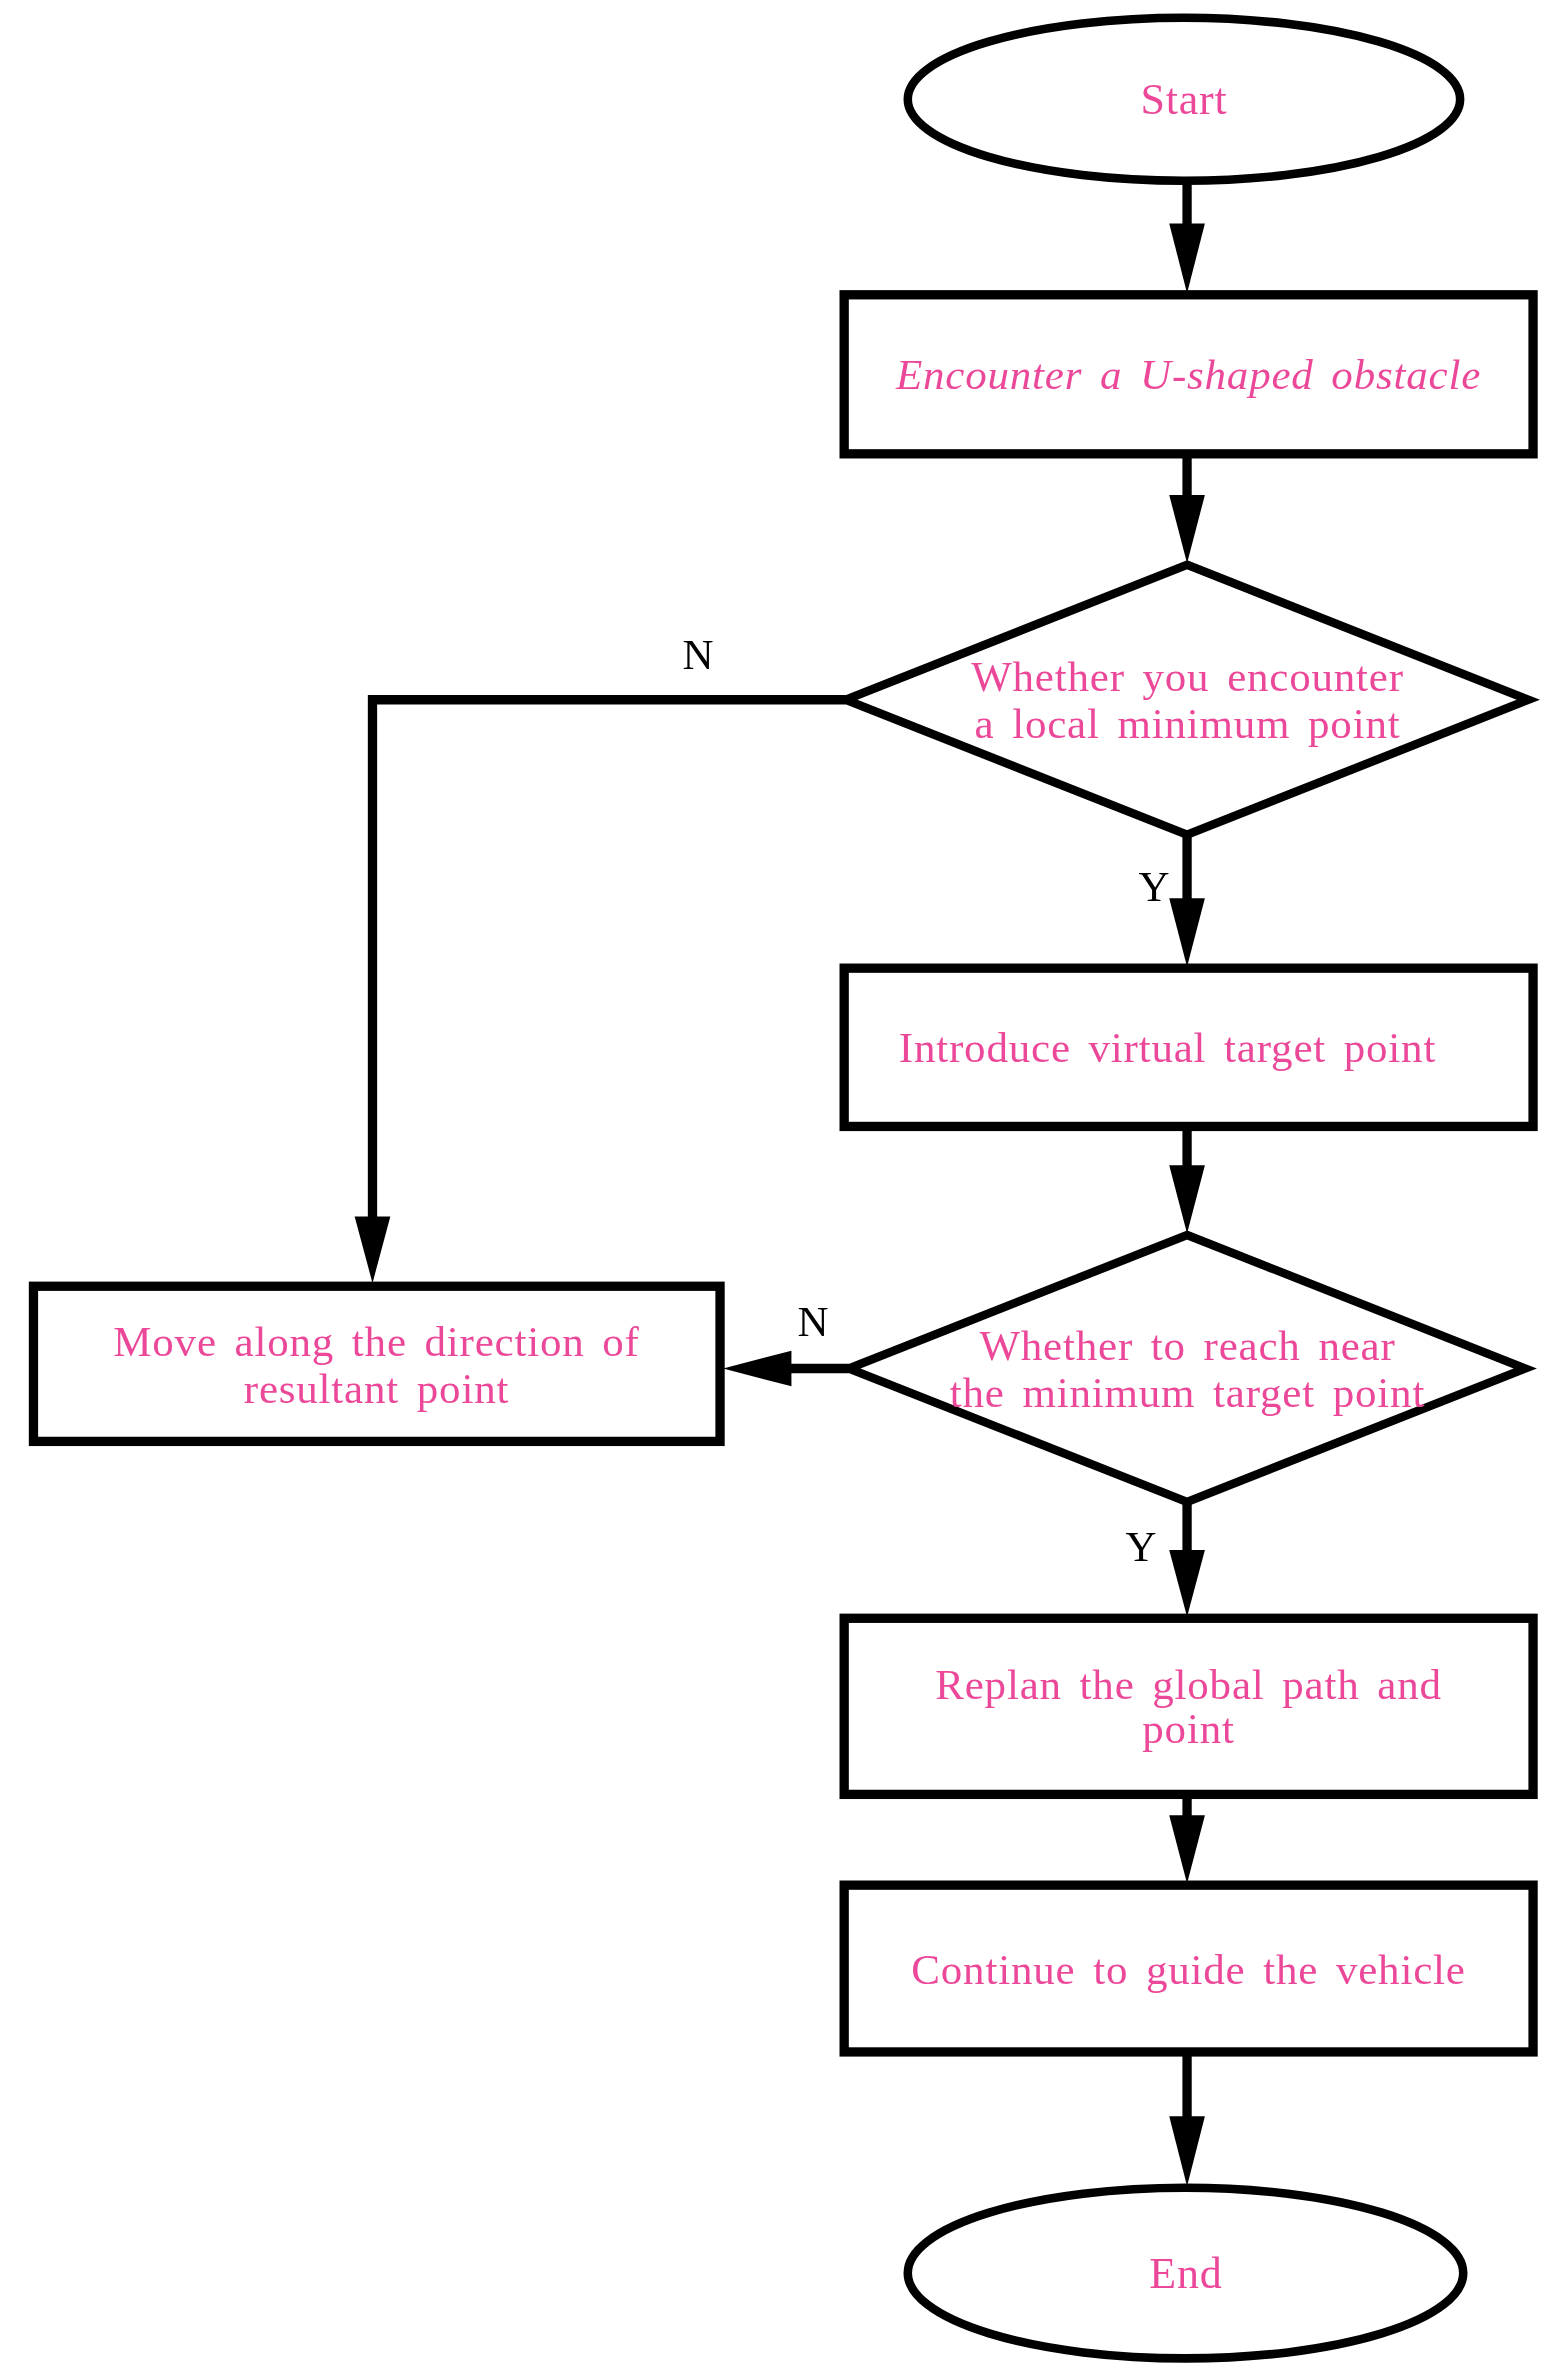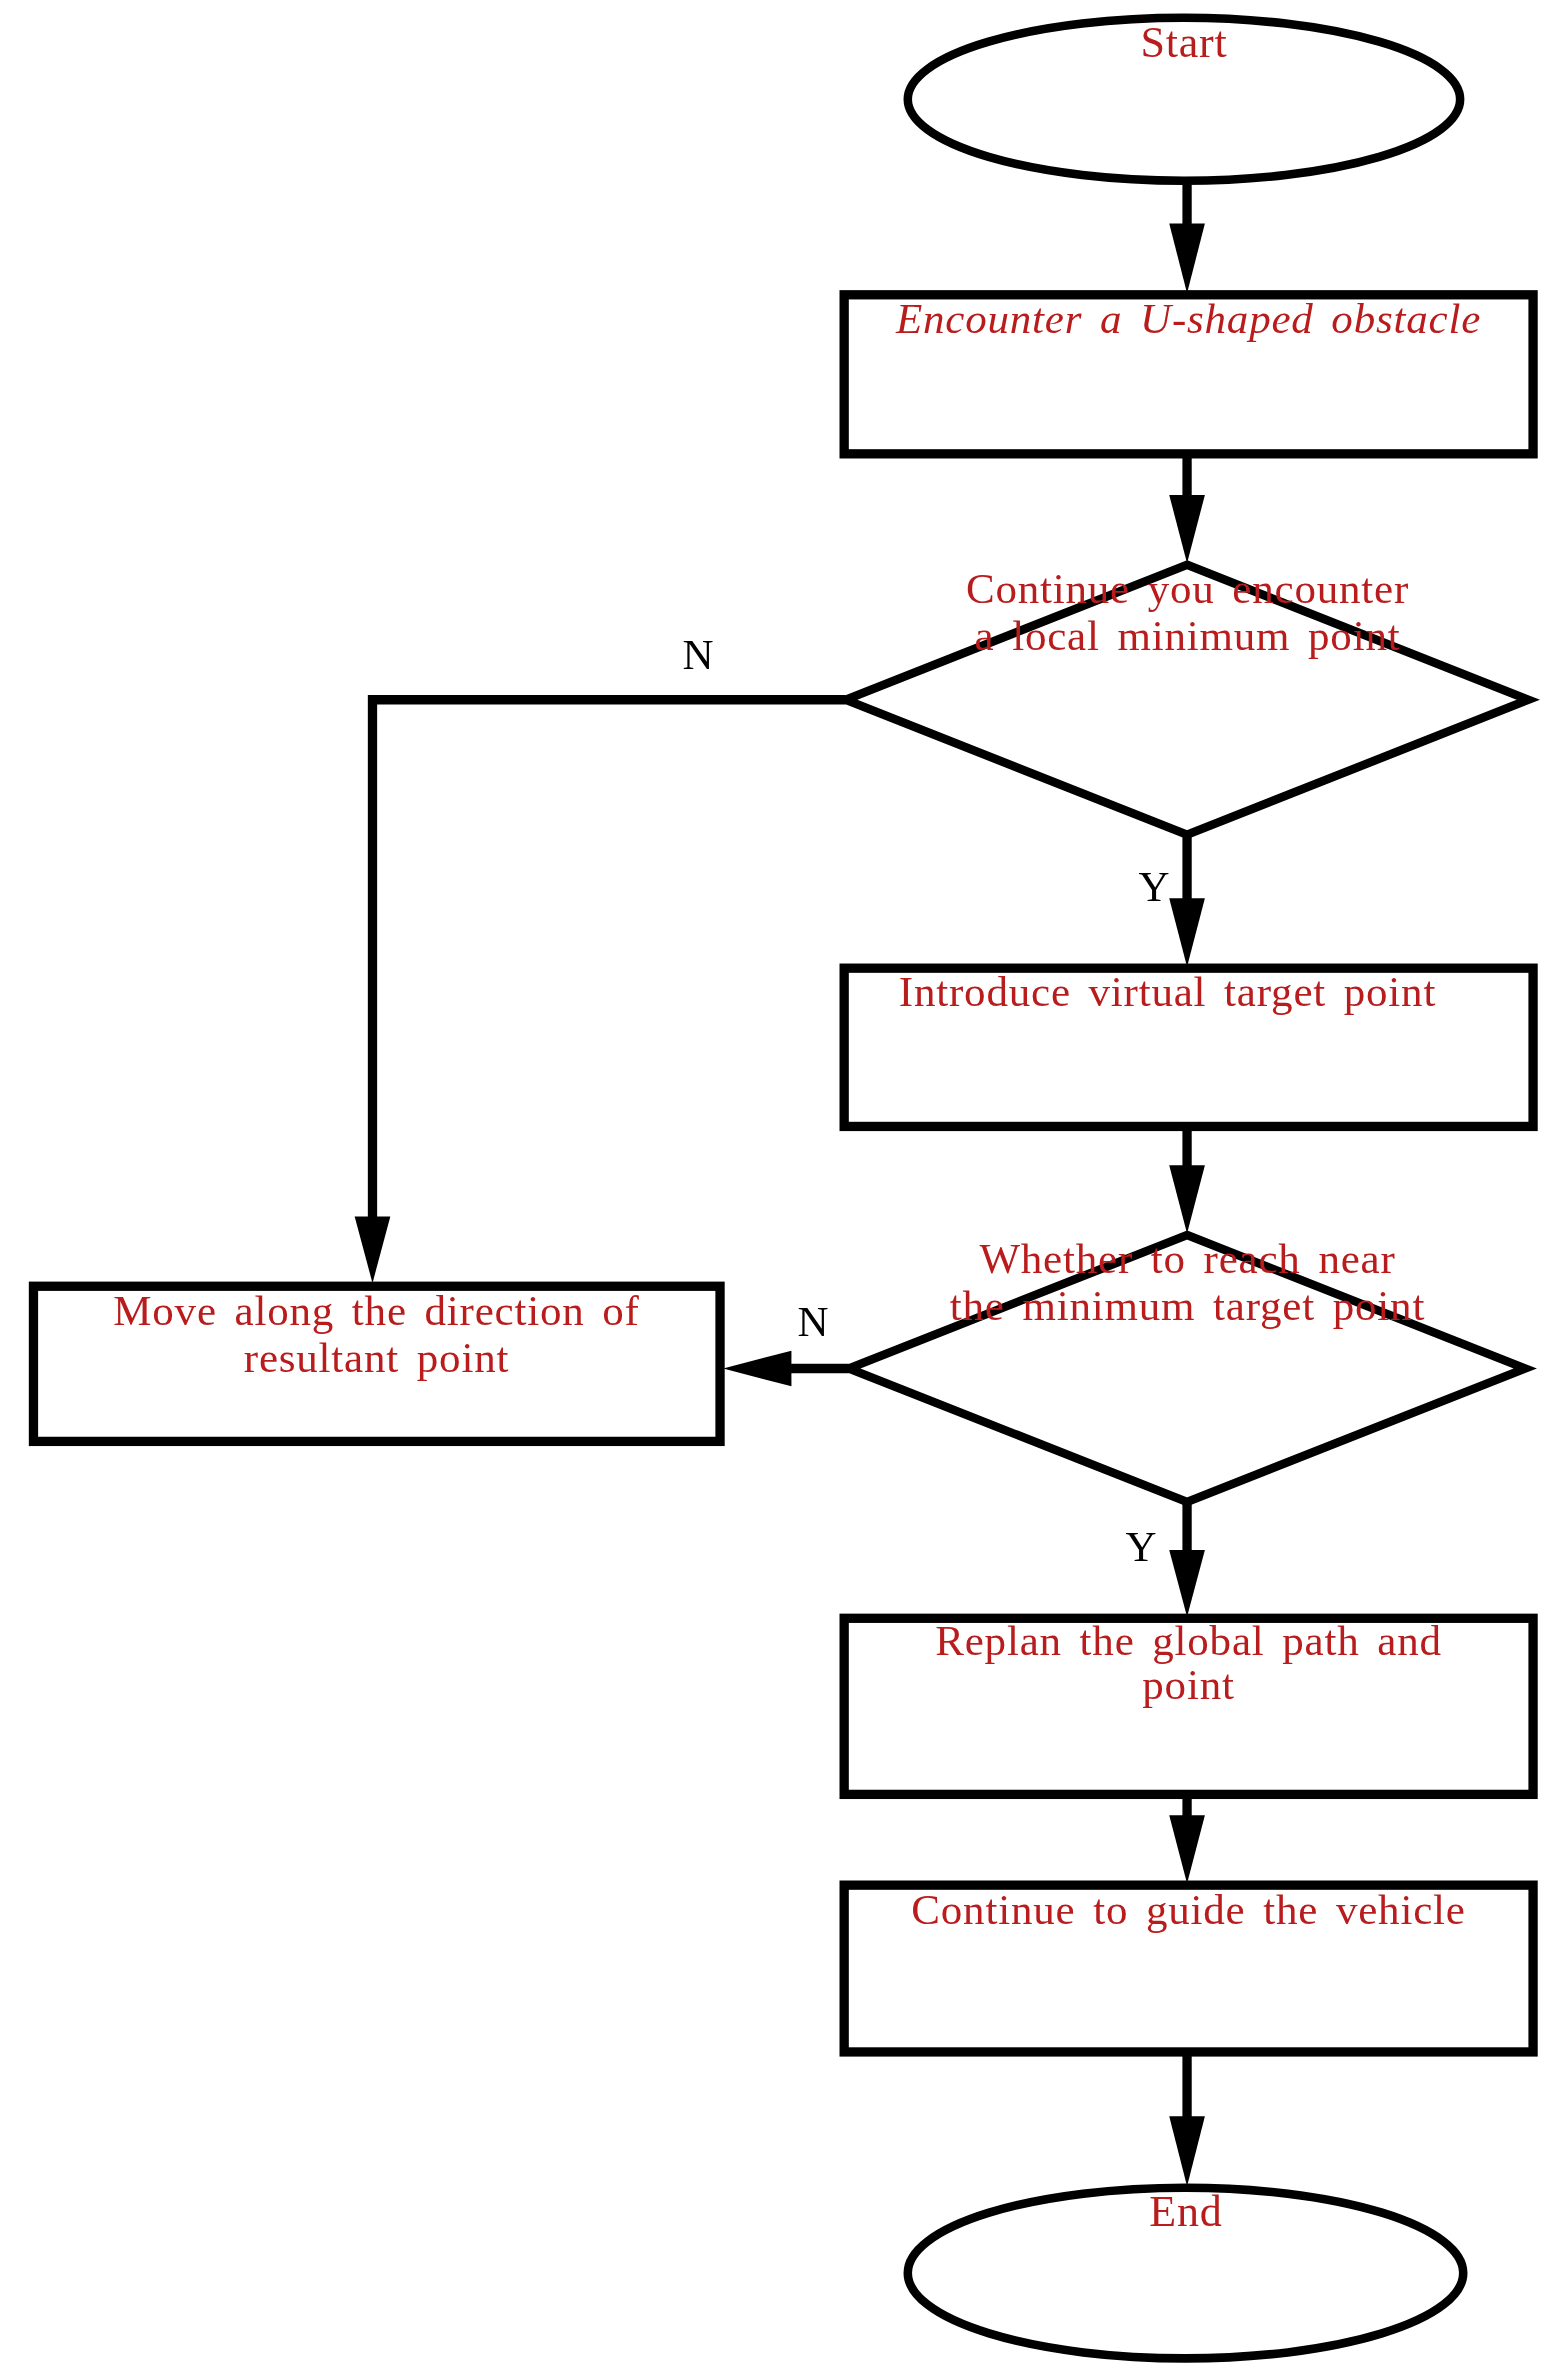--- a/index.html
+++ b/index.html
@@ -20,27 +20,28 @@
     left: 0;
     top: 0;
     width: 1558px;
     height: 2377px;
   }
   .label {
     position: absolute;
     display: flex;
     flex-direction: column;
     align-items: center;
+    justify-content: center;
     text-align: center;
     font-size: 43px;
     line-height: 47px;
     letter-spacing: 0.8px;
     word-spacing: 6.2px;
     white-space: nowrap;
-    color: #b91c1c;
+    color: #ec4899;
   }
   .label .line { display: block; }
   .edge-label {
     position: absolute;
     display: flex;
     align-items: center;
     justify-content: center;
     font-size: 43px;
     color: #000000;
   }
@@ -118,21 +119,21 @@
 
   <div class="label" style="left:908px; top:19.4px; width:552px; height:160px; font-size:44px;">
     <div class="line">Start</div>
   </div>
 
   <div class="label" style="left:844px; top:295px; width:689px; height:159px;font-style:italic;">
     <div class="line">Encounter a U-shaped obstacle</div>
   </div>
 
   <div class="label" style="left:846px; top:565px; width:683px; height:270px;">
-    <div class="line">Continue you encounter</div>
+    <div class="line">Whether you encounter</div>
     <div class="line">a local minimum point</div>
   </div>
 
   <div class="label" style="left:33px; top:1287px; width:687px; height:155px;">
     <div class="line">Move along the direction of</div>
     <div class="line">resultant point</div>
   </div>
 
   <div class="label" style="left:823px; top:968px; width:689px; height:158px;">
     <div class="line">Introduce virtual target point</div>

